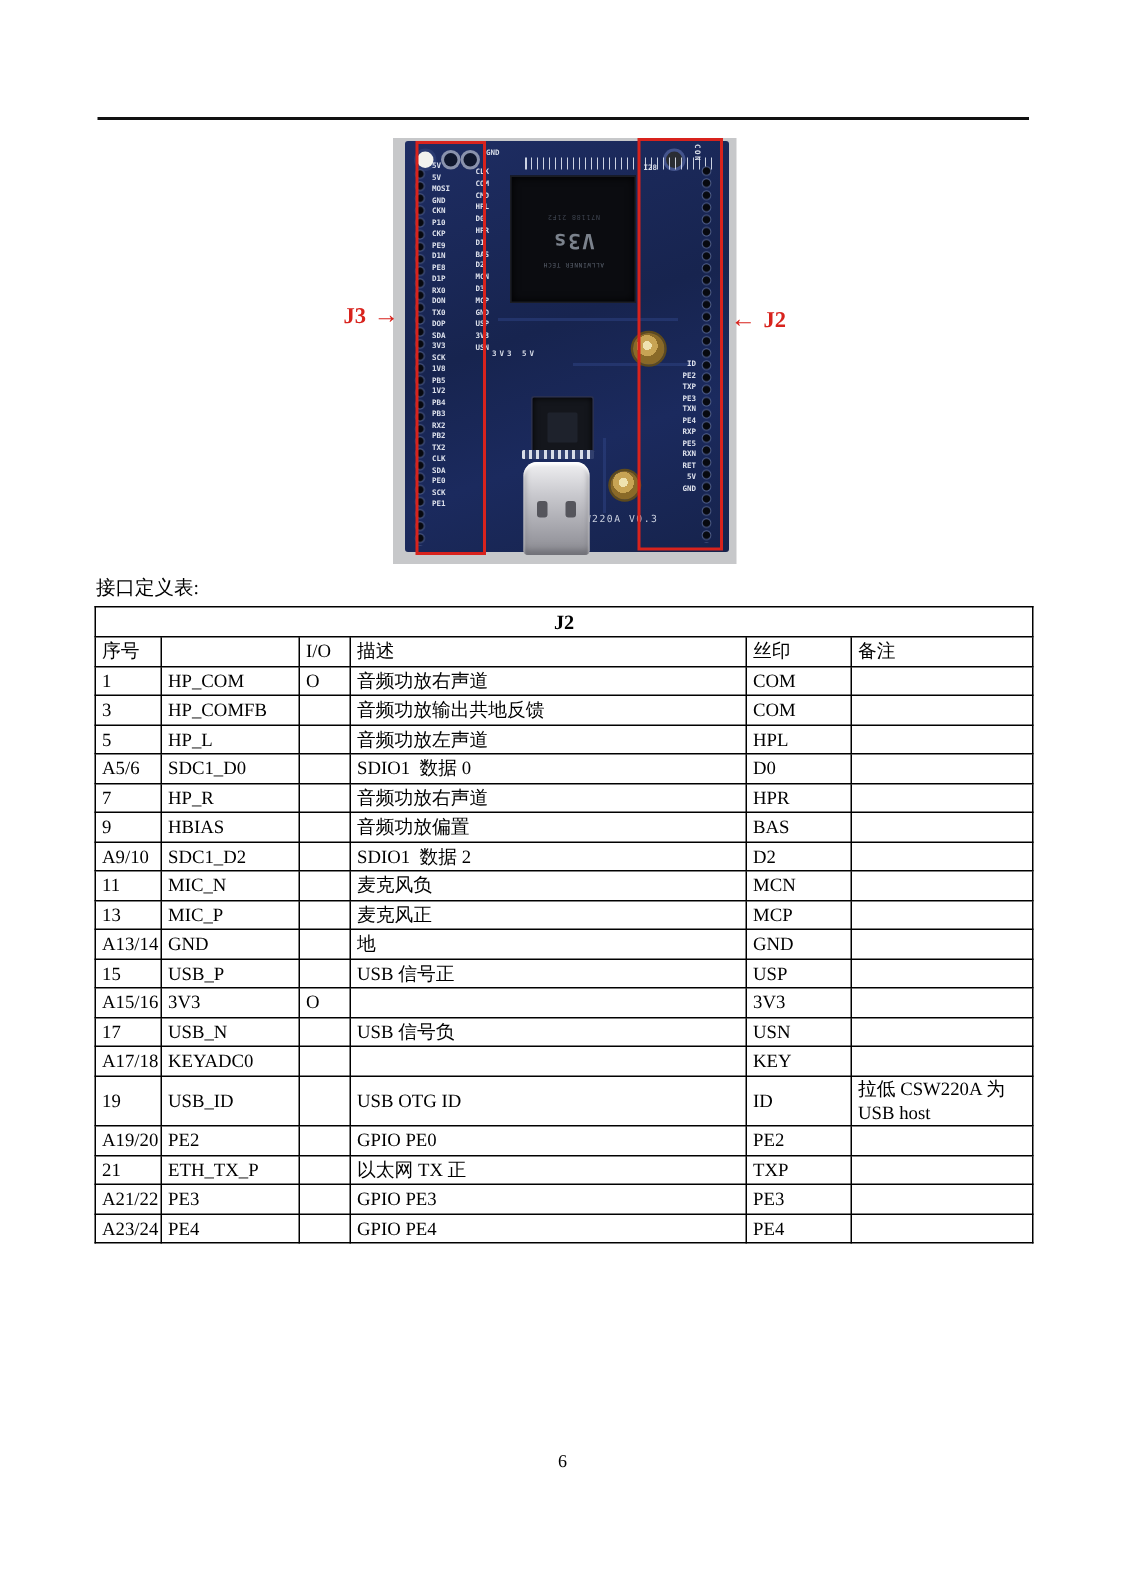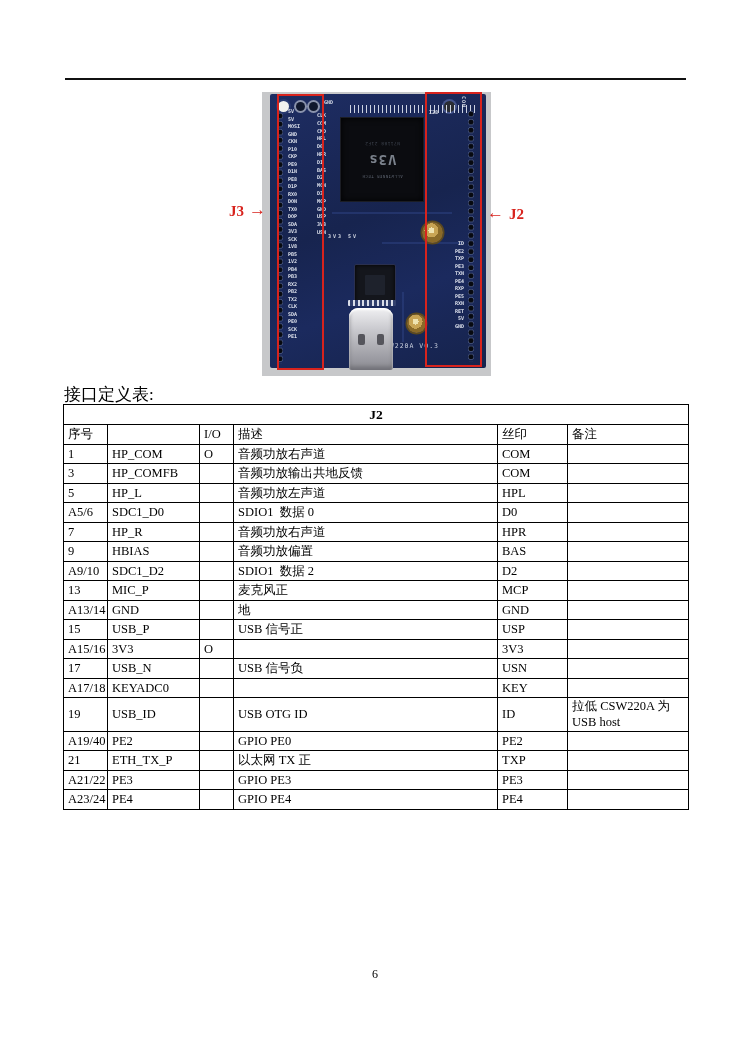--- a/index.html
+++ b/index.html
@@ -65,21 +65,21 @@
   .hl-right{left:163px; top:0px; width:53px; height:271px;}
 
   
   .callout{position:absolute; color:#d8231d; font-size:15px; font-weight:bold;
     font-family:"Liberation Serif","DejaVu Serif",serif; display:flex; align-items:flex-end; gap:5px;}
   .callout .arr{font-size:17px; font-weight:normal;}
   .j3{left:229px; top:200px;}
   .j2{left:487px; top:203px;}
 
   
-  .caption{position:absolute; left:64px; top:383px; font-size:17px;}
+  .caption{position:absolute; left:64px; top:383px; font-size:13px;}
   table.pin-table{position:absolute; left:63px; top:404px; width:625px;
     border-collapse:collapse; table-layout:fixed; font-size:12.5px;}
   .pin-table th,.pin-table td{border:1px solid #000; padding:0 4px; height:18.5px;
     text-align:left; font-weight:normal; vertical-align:middle; white-space:pre-wrap;
     overflow:hidden; line-height:1.3;}
   .pin-table th.tbl-title{text-align:center; font-weight:bold; font-size:13.5px; height:19px;}
   .page-number{position:absolute; left:0; top:967px; width:100%; text-align:center; font-size:12px;}
 </style>
 </head>
 <body>
@@ -282,20 +282,28 @@
         </tr>
         <tr>
           <td>A9/10</td>
           <td>SDC1_D2</td>
           <td></td>
           <td>SDIO1  数据 2</td>
           <td>D2</td>
           <td></td>
         </tr>
         <tr>
+          <td>11</td>
+          <td>MIC_N</td>
+          <td></td>
+          <td>麦克风负</td>
+          <td>MCN</td>
+          <td></td>
+        </tr>
+        <tr>
           <td>13</td>
           <td>MIC_P</td>
           <td></td>
           <td>麦克风正</td>
           <td>MCP</td>
           <td></td>
         </tr>
         <tr>
           <td>A13/14</td>
           <td>GND</td>
@@ -338,21 +346,21 @@
         </tr>
         <tr>
           <td>19</td>
           <td>USB_ID</td>
           <td></td>
           <td>USB OTG ID</td>
           <td>ID</td>
           <td>拉低 CSW220A 为 USB host</td>
         </tr>
         <tr>
-          <td>A19/40</td>
+          <td>A19/20</td>
           <td>PE2</td>
           <td></td>
           <td>GPIO PE0</td>
           <td>PE2</td>
           <td></td>
         </tr>
         <tr>
           <td>21</td>
           <td>ETH_TX_P</td>
           <td></td>

